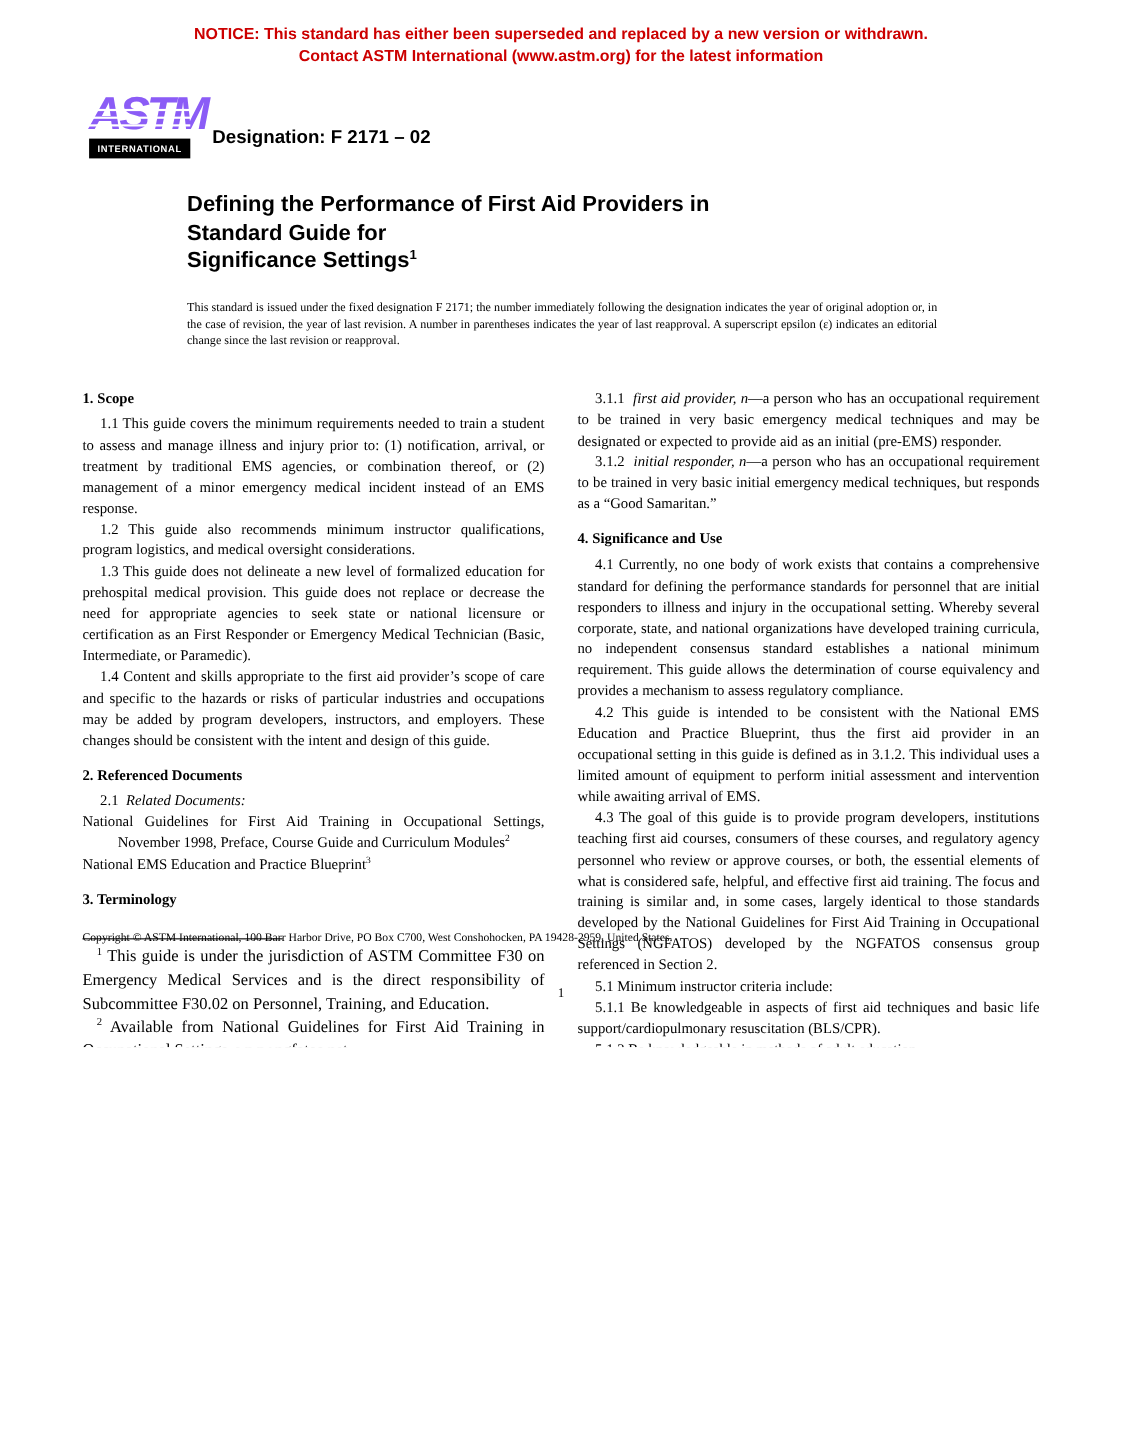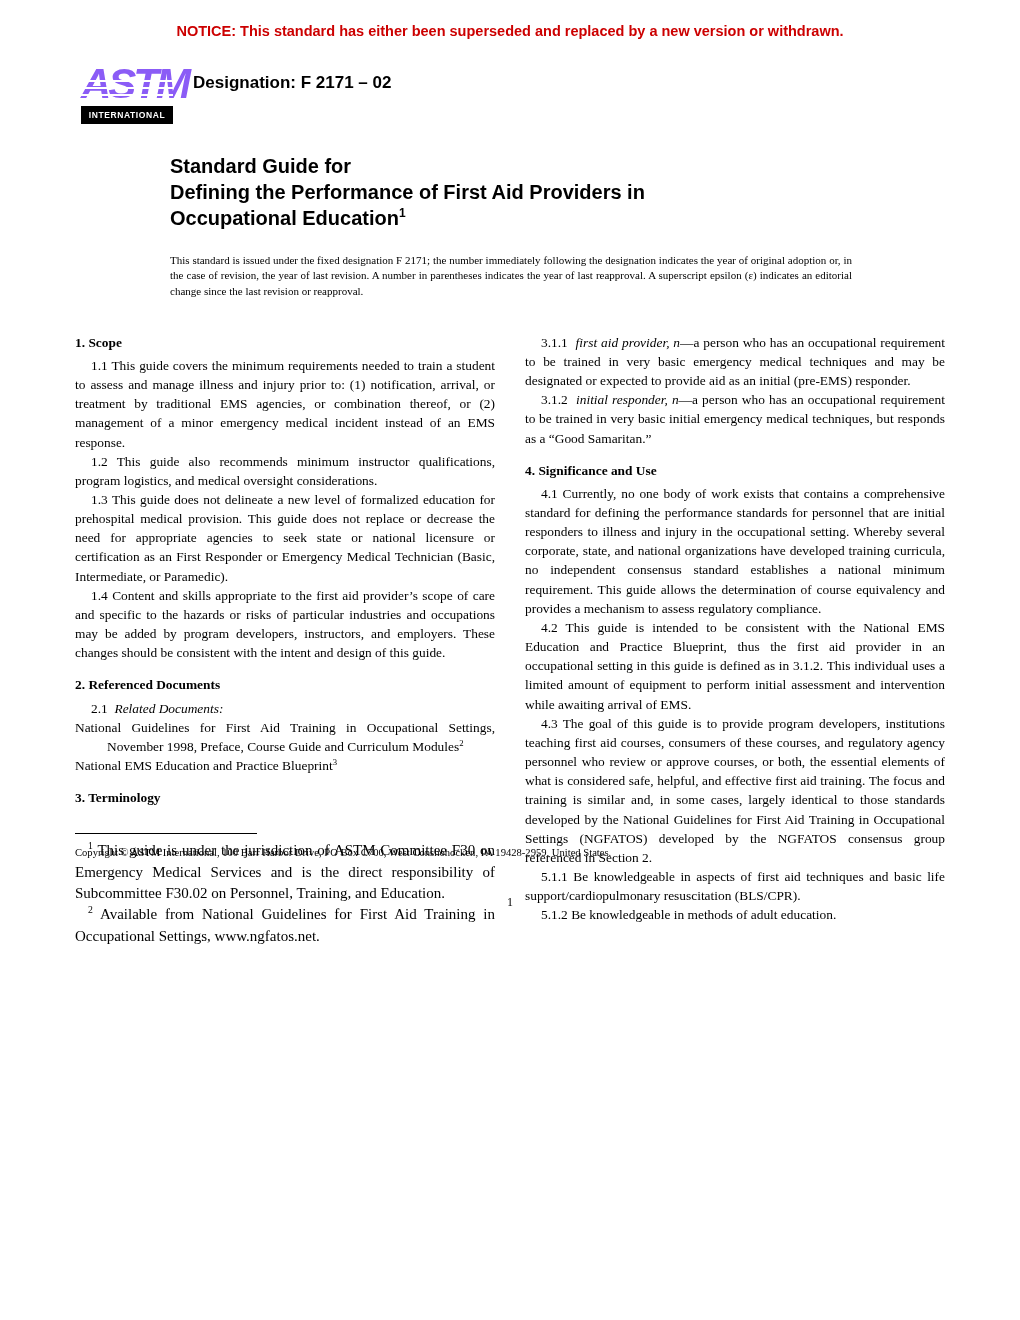--- a/index.html
+++ b/index.html
@@ -38,21 +38,21 @@
   .stripe { position:absolute; left:0; right:0; height:2px; background:#fff; }
   .s1 { top:16px; } .s2 { top:23px; } .s3 { top:30px; }
   .logo-intl {
     font-family:"Liberation Sans", sans-serif;
     font-weight:bold;
     font-size:8.5px; letter-spacing:0.6px;
     background:#000; color:#fff;
     padding:4px 1px; margin-top:3px;
   }
   .designation {
-    margin-left:20px; margin-top:9px;
+    margin-left:20px; margin-top:32px;
     font-family:"Liberation Sans", sans-serif;
     font-weight:bold; font-size:17px;
   }
   
   .title-block {
     margin-left:95px; margin-top:30px;
     font-family:"Liberation Sans", sans-serif;
     font-weight:bold; font-size:20px; line-height:1.28;
   }
   .title-block sup { font-size:12px; }
@@ -78,39 +78,40 @@
   .copyright { position:absolute; left:75px; right:75px; bottom:94px; font-size:10.6px; }
   .pageno { position:absolute; left:0; right:0; bottom:42px; text-align:center; font-size:12px; }
 </style>
 </head>
 <body>
 
 <div class="page">
 
   <div class="notice">
     <div>NOTICE: This standard has either been superseded and replaced by a new version or withdrawn.</div>
+    <div>Contact ASTM International (www.astm.org) for the latest information</div>
   </div>
 
   <div class="masthead">
     <div class="logo">
       <div class="logo-astm">
         <span>ASTM</span>
         <i class="stripe s1"></i>
         <i class="stripe s2"></i>
         <i class="stripe s3"></i>
       </div>
       <div class="logo-intl">INTERNATIONAL</div>
     </div>
     <div class="designation">Designation: F 2171 – 02</div>
   </div>
 
   <div class="title-block">
+    <div>Defining the Performance of First Aid Providers in</div>
     <div>Standard Guide for</div>
-    <div>Defining the Performance of First Aid Providers in</div>
-    <div><span>Occupational Education</span><sup>1</sup></div>
+    <div><span>Significance Settings</span><sup>1</sup></div>
   </div>
 
   <div class="issued">This standard is issued under the fixed designation F 2171; the number immediately following the designation indicates the year of original adoption or, in the case of revision, the year of last revision. A number in parentheses indicates the year of last reapproval. A superscript epsilon (ε) indicates an editorial change since the last revision or reapproval.</div>
 
   <div class="body-cols">
 
     <div class="col">
       <div class="sec-h">1. Scope</div>
       <p class="p">1.1  This guide covers the minimum requirements needed to train a student to assess and manage illness and injury prior to: (1) notification, arrival, or treatment by traditional EMS agencies, or combination thereof, or (2) management of a minor emergency medical incident instead of an EMS response.</p>
       <p class="p">1.2  This guide also recommends minimum instructor qualifications, program logistics, and medical oversight considerations.</p>
@@ -133,20 +134,21 @@
 
     <div class="col">
       <p class="p"><span>3.1.1</span>&nbsp;&nbsp;<i>first aid provider, n</i><span>—a person who has an occupational requirement to be trained in very basic emergency medical techniques and may be designated or expected to provide aid as an initial (pre-EMS) responder.</span></p>
       <p class="p"><span>3.1.2</span>&nbsp;&nbsp;<i>initial responder, n</i><span>—a person who has an occupational requirement to be trained in very basic initial emergency medical techniques, but responds as a “Good Samaritan.”</span></p>
 
       <div class="sec-h">4. Significance and Use</div>
       <p class="p">4.1  Currently, no one body of work exists that contains a comprehensive standard for defining the performance standards for personnel that are initial responders to illness and injury in the occupational setting. Whereby several corporate, state, and national organizations have developed training curricula, no independent consensus standard establishes a national minimum requirement. This guide allows the determination of course equivalency and provides a mechanism to assess regulatory compliance.</p>
       <p class="p">4.2  This guide is intended to be consistent with the National EMS Education and Practice Blueprint, thus the first aid provider in an occupational setting in this guide is defined as in 3.1.2. This individual uses a limited amount of equipment to perform initial assessment and intervention while awaiting arrival of EMS.</p>
       <p class="p">4.3  The goal of this guide is to provide program developers, institutions teaching first aid courses, consumers of these courses, and regulatory agency personnel who review or approve courses, or both, the essential elements of what is considered safe, helpful, and effective first aid training. The focus and training is similar and, in some cases, largely identical to those standards developed by the National Guidelines for First Aid Training in Occupational Settings (NGFATOS) developed by the NGFATOS consensus group referenced in Section 2.</p>
 
+      <p class="p">5.1  Minimum instructor criteria include:</p>
       <p class="p">5.1.1  Be knowledgeable in aspects of first aid techniques and basic life support/cardiopulmonary resuscitation (BLS/CPR).</p>
       <p class="p">5.1.2  Be knowledgeable in methods of adult education.</p>
     </div>
   </div>
 
   <div class="copyright">Copyright © ASTM International, 100 Barr Harbor Drive, PO Box C700, West Conshohocken, PA 19428-2959, United States.</div>
   <div class="pageno">1</div>
 
 </div>
 

